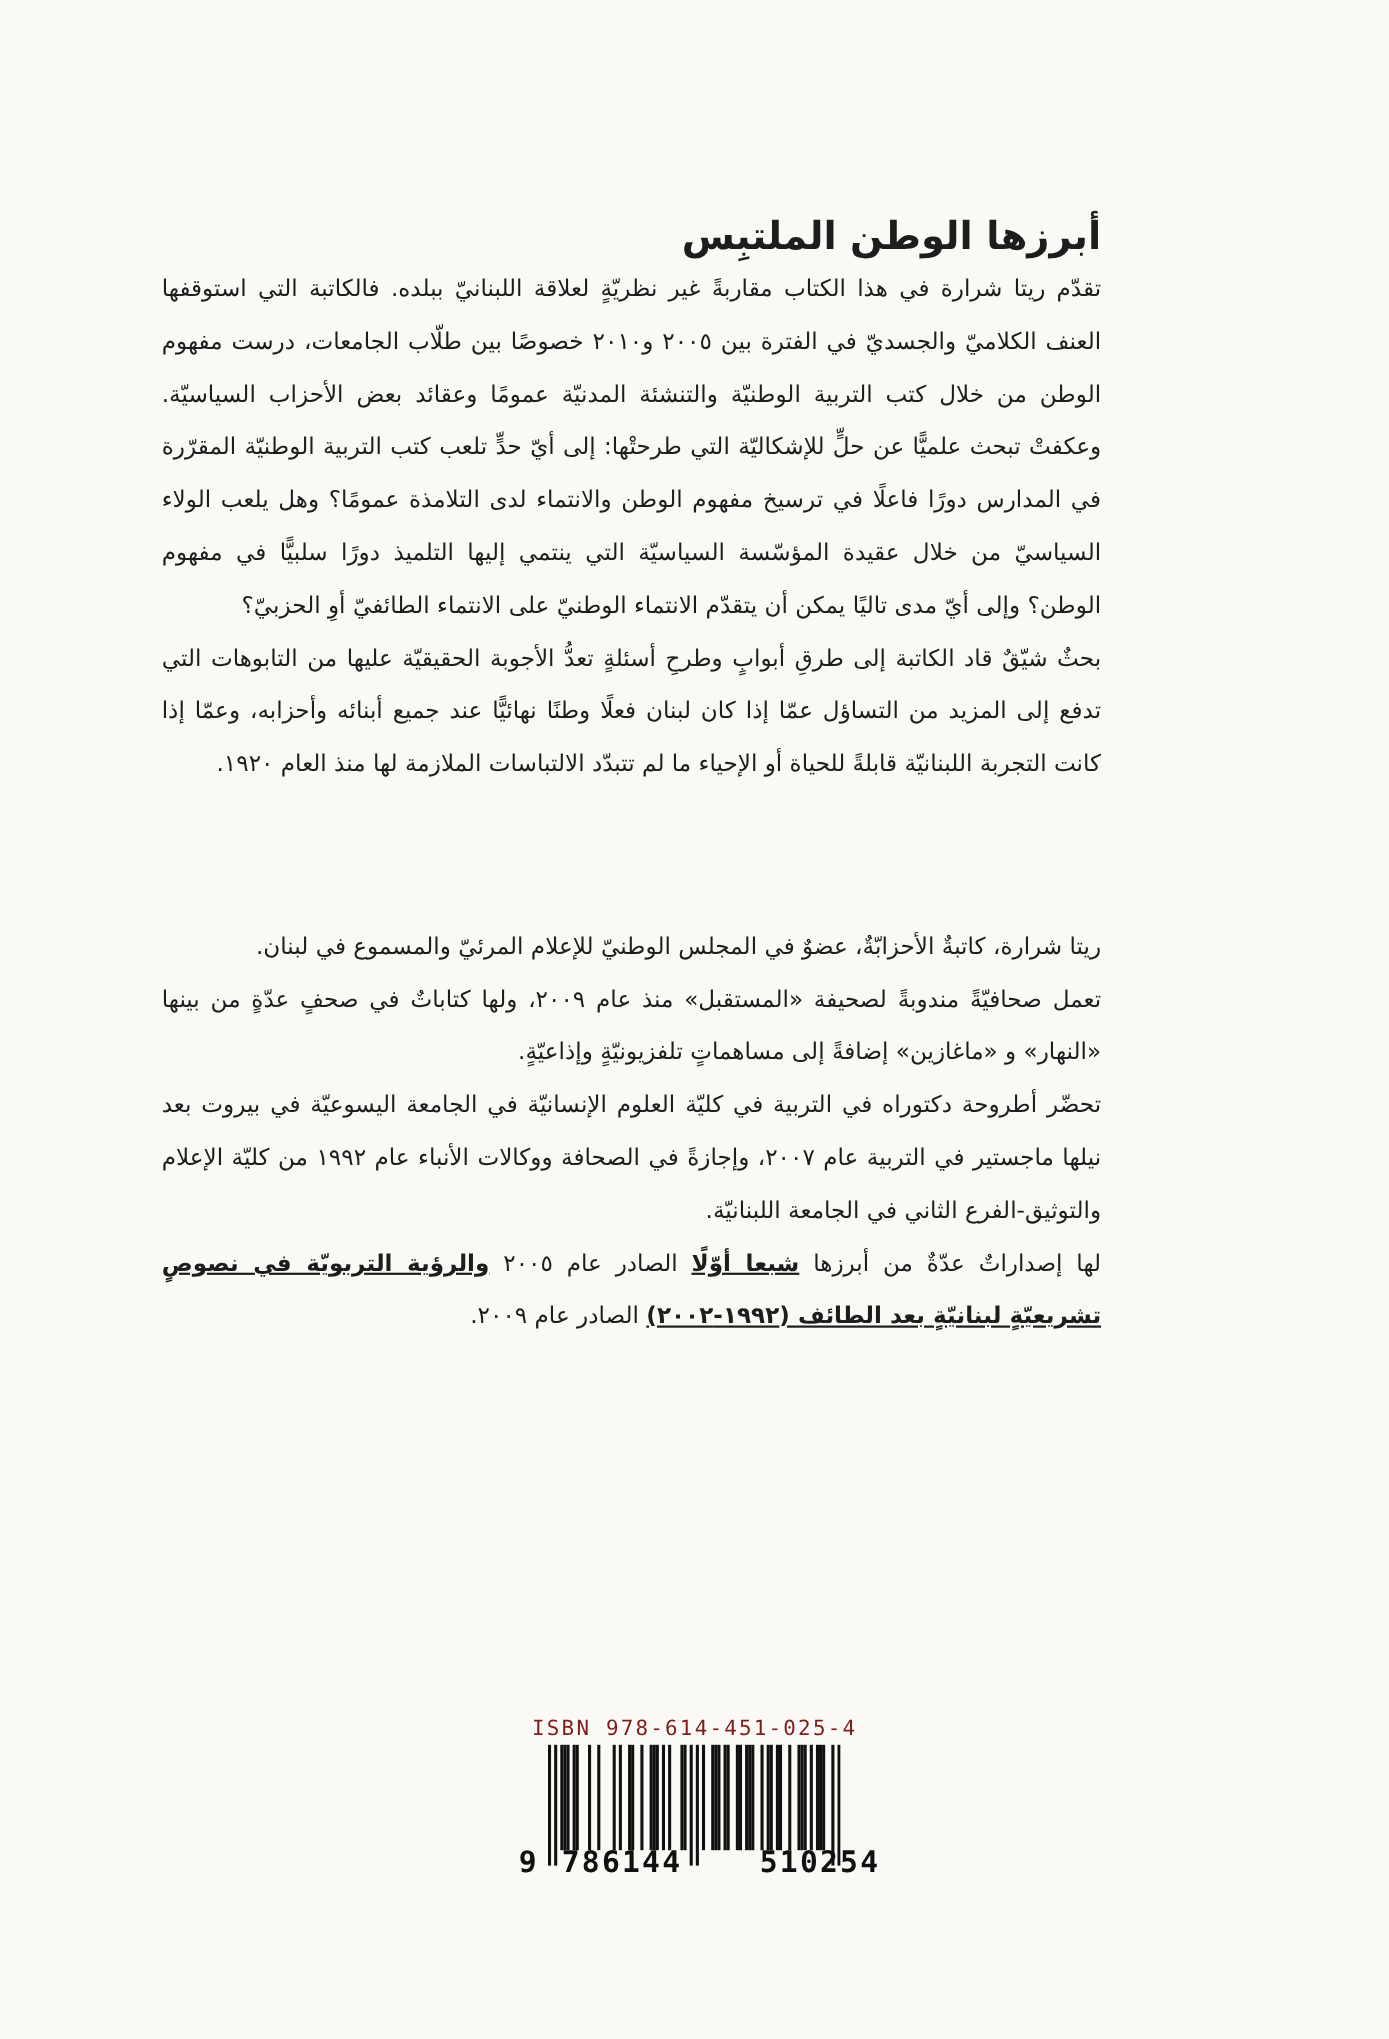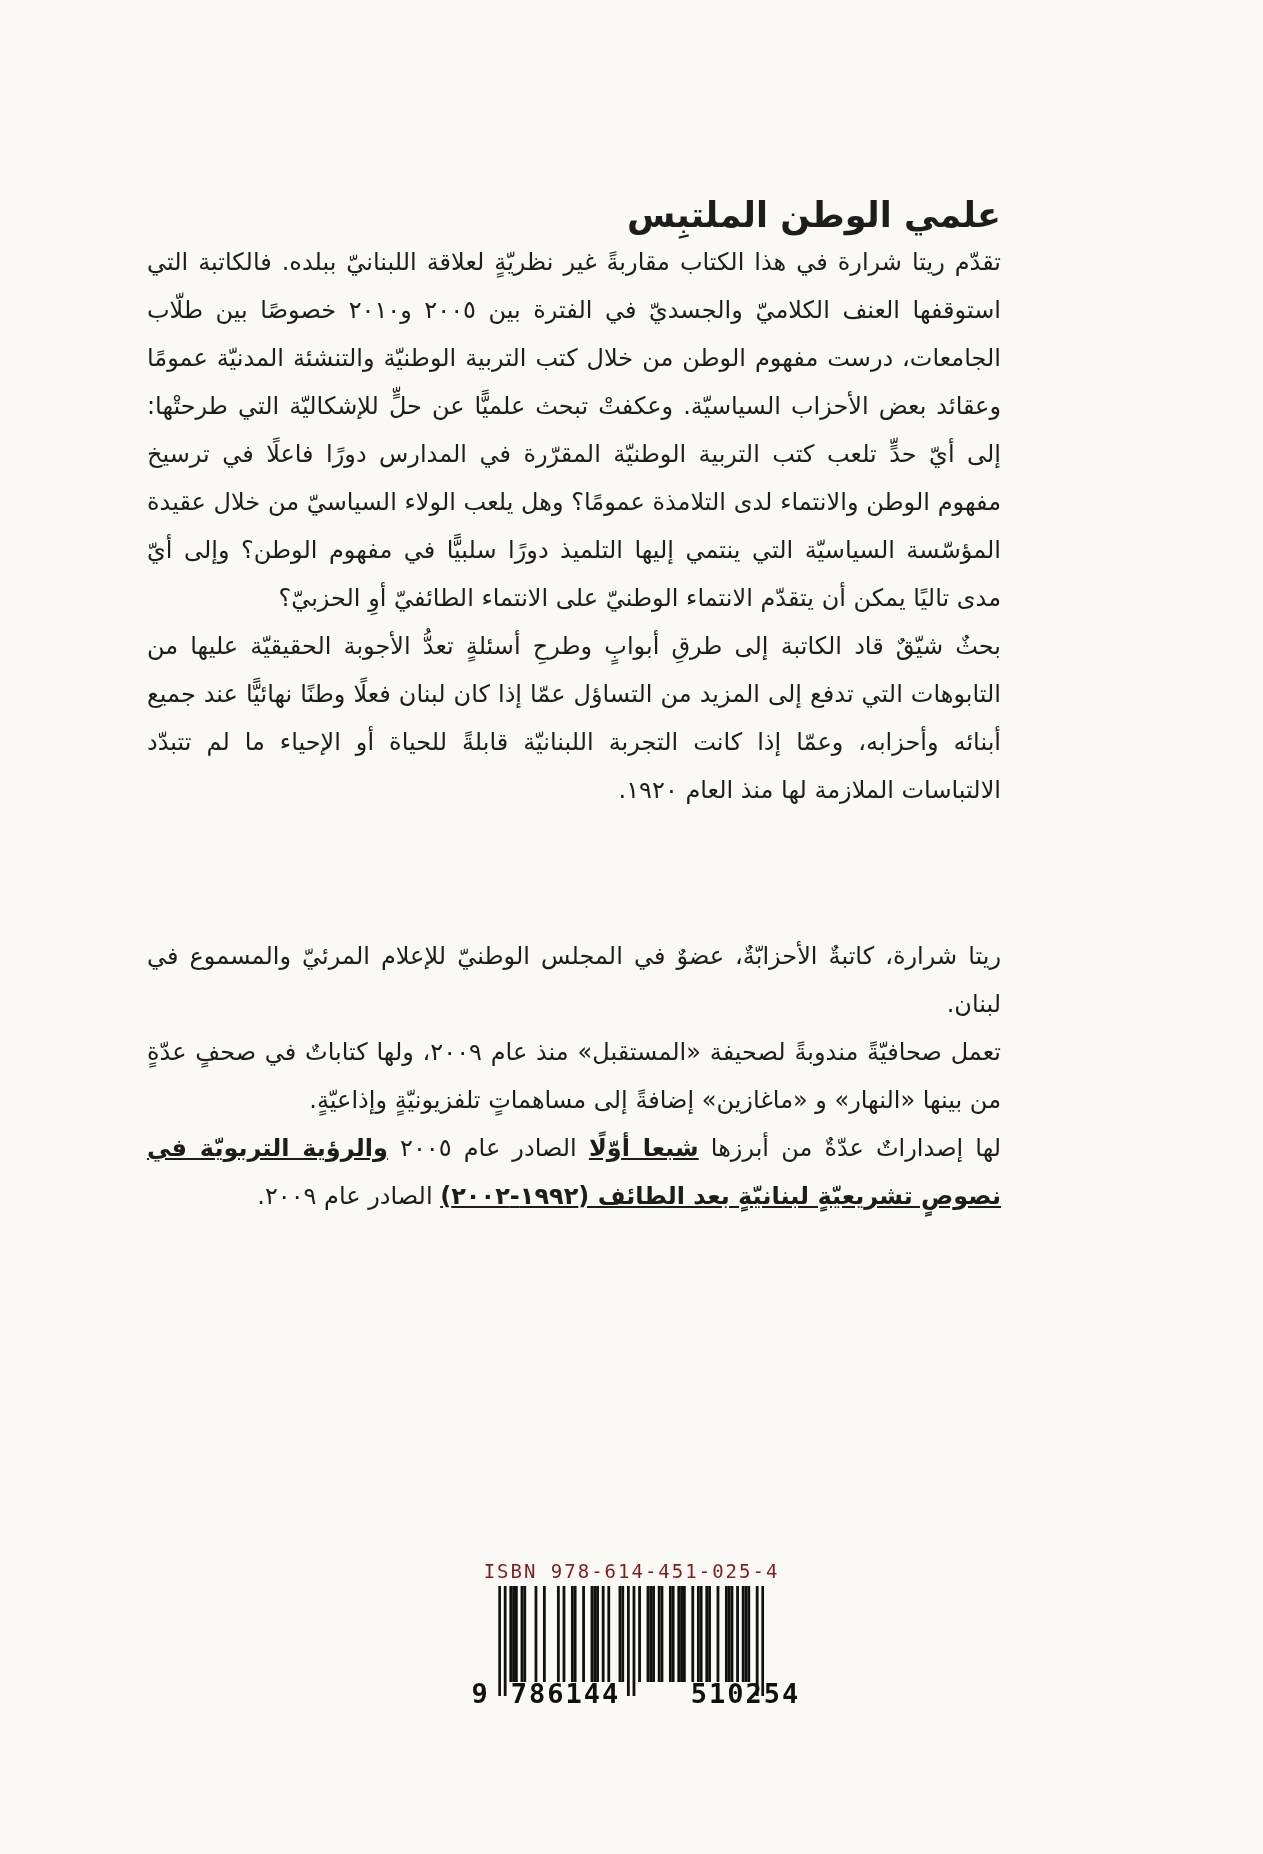--- a/index.html
+++ b/index.html
@@ -20,21 +20,21 @@
   .book-title{
     font-size:35px;font-weight:700;line-height:1.25;margin:0;
     text-align:right;letter-spacing:0;
   }
   .book-subtitle{
     font-size:28px;font-weight:700;line-height:1.35;margin:3px 0 10px;
     text-align:right;
   }
   .synopsis p, .bio p{
     margin:0;
-    font-size:24px;
+    font-size:21px;
     line-height:48px;
     text-align:justify;
     text-justify:inter-word;
   }
   .bio{margin-top:118px;}
   .bio b{font-weight:700;text-decoration:underline;}
   
   .barcode-block{
     position:absolute;
     top:1560px;left:50%;
@@ -70,31 +70,32 @@
   .digit-left{left:5px;width:124px;text-align:center;}
   .digit-right{left:141px;width:124px;text-align:center;margin-left:44px;}
 </style>
 </head>
 <body>
 
 <div class="page">
 
   <div class="content">
 
-    <h1 class="book-title">علمي الوطن الملتبِس</h1>
+    <h1 class="book-title">أبرزها الوطن الملتبِس</h1>
 
 
     <div class="synopsis">
       <p>تقدّم ريتا شرارة في هذا الكتاب مقاربةً غير نظريّةٍ لعلاقة اللبنانيّ ببلده. فالكاتبة التي استوقفها العنف الكلاميّ والجسديّ في الفترة بين ٢٠٠٥ و٢٠١٠ خصوصًا بين طلّاب الجامعات، درست مفهوم الوطن من خلال كتب التربية الوطنيّة والتنشئة المدنيّة عمومًا وعقائد بعض الأحزاب السياسيّة. وعكفتْ تبحث علميًّا عن حلٍّ للإشكاليّة التي طرحتْها: إلى أيّ حدٍّ تلعب كتب التربية الوطنيّة المقرّرة في المدارس دورًا فاعلًا في ترسيخ مفهوم الوطن والانتماء لدى التلامذة عمومًا؟ وهل يلعب الولاء السياسيّ من خلال عقيدة المؤسّسة السياسيّة التي ينتمي إليها التلميذ دورًا سلبيًّا في مفهوم الوطن؟ وإلى أيّ مدى تاليًا يمكن أن يتقدّم الانتماء الوطنيّ على الانتماء الطائفيّ أوِ الحزبيّ؟</p>
       <p>بحثٌ شيّقٌ قاد الكاتبة إلى طرقِ أبوابٍ وطرحِ أسئلةٍ تعدُّ الأجوبة الحقيقيّة عليها من التابوهات التي تدفع إلى المزيد من التساؤل عمّا إذا كان لبنان فعلًا وطنًا نهائيًّا عند جميع أبنائه وأحزابه، وعمّا إذا كانت التجربة اللبنانيّة قابلةً للحياة أو الإحياء ما لم تتبدّد الالتباسات الملازمة لها منذ العام ١٩٢٠.</p>
     </div>
 
     <div class="bio">
       <p>ريتا شرارة، كاتبةٌ الأحزابّةٌ، عضوٌ في المجلس الوطنيّ للإعلام المرئيّ والمسموع في لبنان.</p>
       <p>تعمل صحافيّةً مندوبةً لصحيفة «المستقبل» منذ عام ٢٠٠٩، ولها كتاباتٌ في صحفٍ عدّةٍ من بينها «النهار» و «ماغازين» إضافةً إلى مساهماتٍ تلفزيونيّةٍ وإذاعيّةٍ.</p>
+      <p>تحضّر أطروحة دكتوراه في التربية في كليّة العلوم الإنسانيّة في الجامعة اليسوعيّة في بيروت بعد نيلها ماجستير في التربية عام ٢٠٠٧، وإجازةً في الصحافة ووكالات الأنباء عام ١٩٩٢ من كليّة الإعلام والتوثيق-الفرع الثاني في الجامعة اللبنانيّة.</p>
       <p><span>لها إصداراتٌ عدّةٌ من أبرزها </span><b>شبعا أوّلًا</b><span> الصادر عام ٢٠٠٥ </span><b>والرؤية التربويّة في نصوصٍ تشريعيّةٍ لبنانيّةٍ بعد الطائف (١٩٩٢-٢٠٠٢)</b><span> الصادر عام ٢٠٠٩.</span></p>
     </div>
 
   </div>
 
   <div class="barcode-block">
     <div class="isbn-label">ISBN 978-614-451-025-4</div>
     <div class="bars-wrap">
       <svg id="barcode-svg" width="266" height="112">
           <rect x="0.00" y="0" width="2.80" height="110" fill="#101010"></rect>

